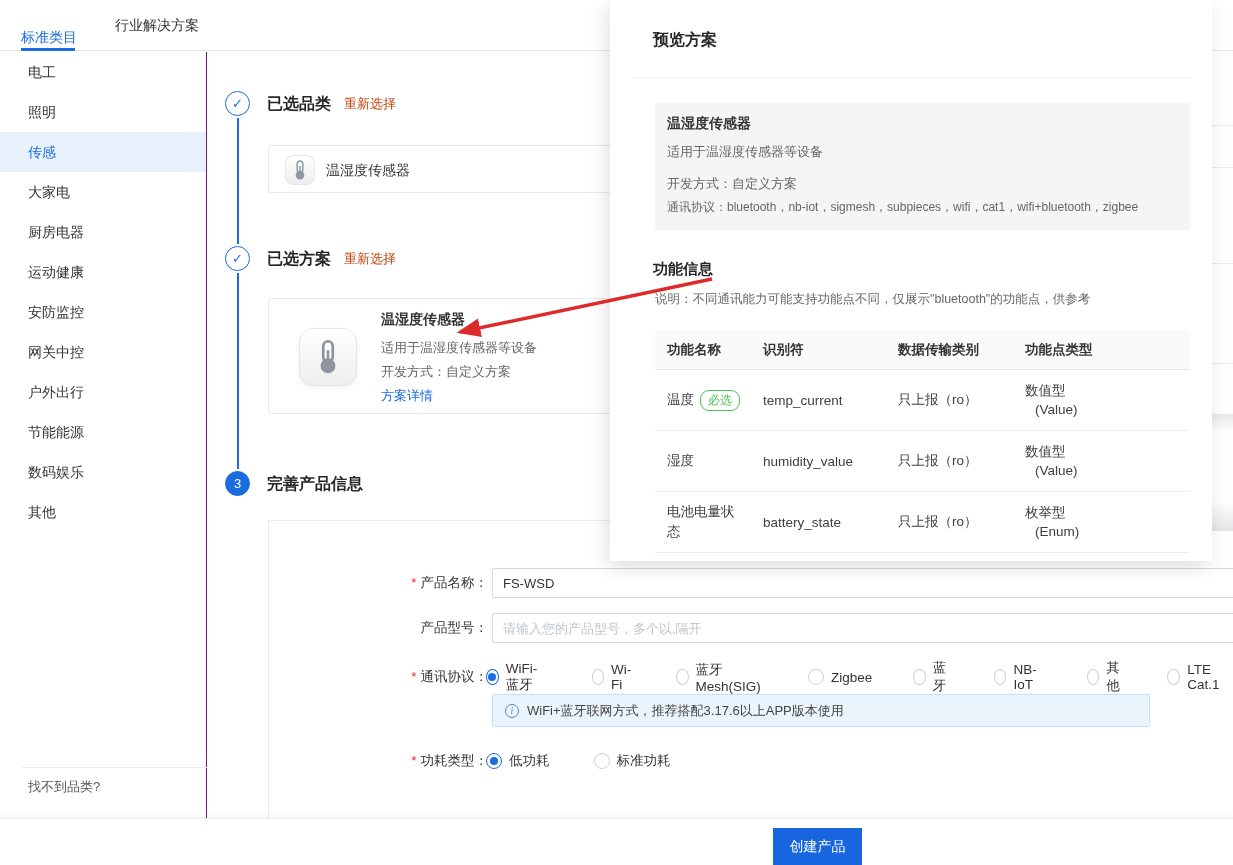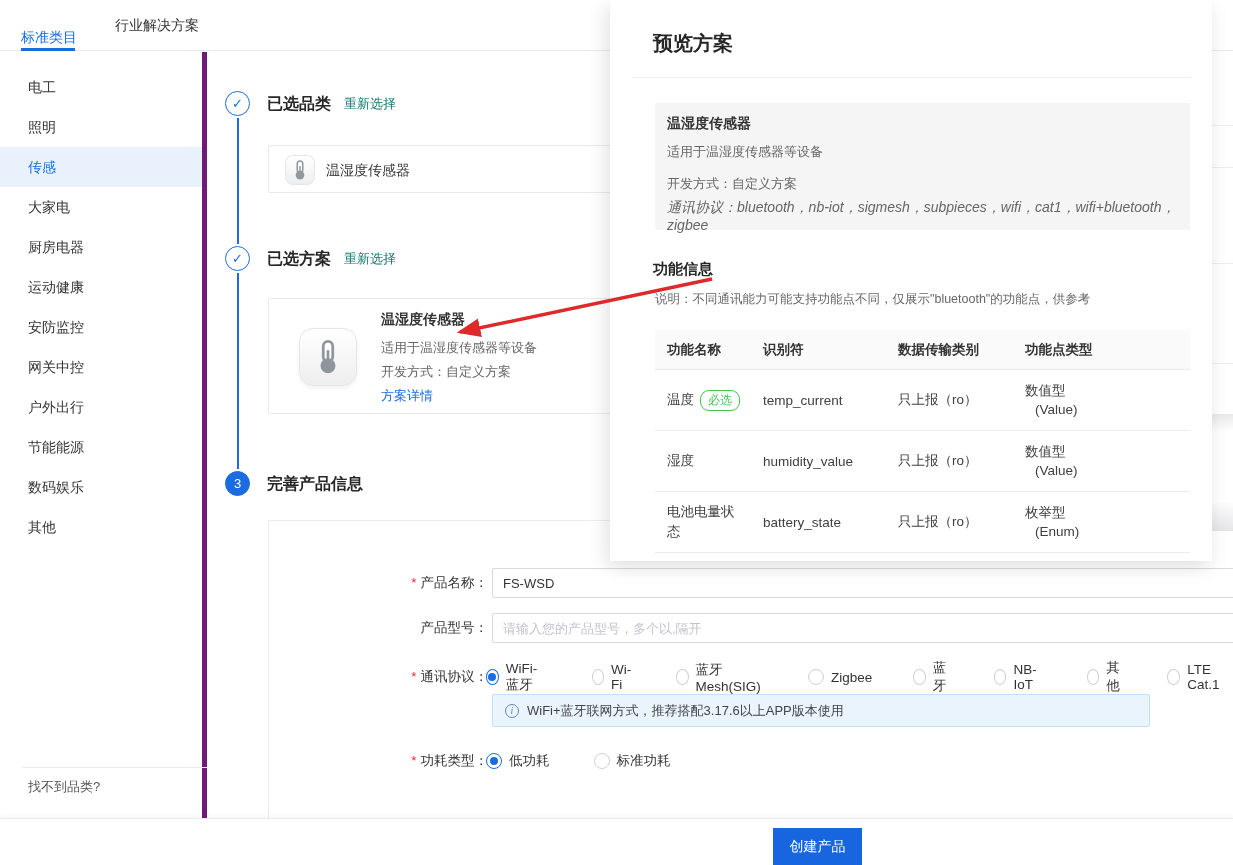--- a/index.html
+++ b/index.html
@@ -9,34 +9,34 @@
     font-family:"Liberation Sans","DejaVu Sans",sans-serif;
     color:#333; font-size:14px;
   }
   
   .tabbar { position:absolute; left:0; top:0; width:1233px; height:51px; background:#fff; border-bottom:1px solid #e8e8e8; z-index:2; }
   .tab { position:absolute; top:0; height:50px; line-height:50px; font-size:14px; cursor:pointer; }
   .tab-active { left:21px; color:#1a6ce0;margin-top:12px; }
   .tab-underline { position:absolute; left:21px; top:48px; width:54px; height:3px; background:#1a6ce0; }
   .tab-plain { left:115px; color:#333; }
   
-  .sidebar { position:absolute; left:0; top:52px; width:207px; height:766px; background:#fff; border-right:5px solid #701a75; z-index:2; padding-top:15px; }
+  .sidebar { position:absolute; left:0; top:52px; width:207px; height:766px; background:#fff; border-right:1px solid #701a75; z-index:2; padding-top:0; }
   .side-item { height:40px; line-height:40px; padding-left:28px; font-size:14px; color:#333; cursor:pointer; }
   .side-item.sel { background:#e9f2fc; color:#1a6ce0; }
   .side-divider { position:absolute; left:22px; top:715px; width:185px; height:1px; background:#ececec; }
   .side-notfound { position:absolute; left:28px; top:726px; font-size:13px; color:#555; cursor:pointer; }
   
   .vline { position:absolute; width:2px; background:#1a6ce0; left:237px; z-index:1; }
   .vline.s1 { top:118px; height:126px; }
   .vline.s2 { top:273px; height:196px; }
   .step-circle { position:absolute; width:25px; height:25px; border-radius:50%; display:flex; align-items:center; justify-content:center; z-index:1; background:#fff; }
   .step-done { border:1px solid #1a6ce0; color:#1a6ce0; font-size:13px; }
   .step-num { background:#1a6ce0; color:#fff; font-size:13px; border:1px solid #1a6ce0; }
   .step-title { position:absolute; font-size:16px; font-weight:bold; color:#262626; line-height:25px; z-index:1; }
-  .reselect { position:absolute; font-size:13px; color:#0f766e; line-height:18px; cursor:pointer; z-index:1; }
+  .reselect { position:absolute; font-size:13px; color:#c2410c; line-height:18px; cursor:pointer; z-index:1; }
   .card { position:absolute; border:1px solid #e9e9e9; border-radius:2px; background:#fff; z-index:1; }
   .icon-box { position:absolute; border:1px solid #e6e6e6; border-radius:8px; background:linear-gradient(180deg,#ffffff,#eeeeef); display:flex; align-items:center; justify-content:center; }
   .c2-name { position:absolute; left:112px; top:12px; font-size:14px; font-weight:bold; color:#333; }
   .c2-desc { position:absolute; left:112px; top:40px; font-size:13px; color:#666; }
   .c2-dev  { position:absolute; left:112px; top:64px; font-size:13px; color:#666; }
   .c2-link { position:absolute; left:112px; top:88px; font-size:13px; color:#1a6ce0; cursor:pointer; }
   
   .form-box { position:absolute; left:268px; top:520px; width:1000px; height:299px; border:1px solid #ececec; background:#fff; z-index:1; }
   .form-label { position:absolute; left:268px; width:220px; text-align:right; height:30px; line-height:30px; font-size:13.5px; color:#333; z-index:1; }
   .req { color:#f5222d; margin-right:4px; }
@@ -47,27 +47,27 @@
   .radio .ring { width:16px; height:16px; border-radius:50%; border:1px solid #d0d0d0; background:#fff; display:flex; align-items:center; justify-content:center; }
   .radio.sel .ring { border:1.5px solid #1a6ce0; }
   .radio .dot { width:8px; height:8px; border-radius:50%; background:transparent; }
   .radio.sel .dot { background:#1a6ce0; }
   .radio .rlabel { margin-left:7px; font-size:13.5px; color:#333; }
   .hint-box { position:absolute; left:492px; top:694px; width:658px; height:33px; background:#eaf4fd; border:1px solid #c3e0fa; border-radius:2px; display:flex; align-items:center; padding:0 12px; gap:8px; z-index:1; }
   .info-ic { width:14px; height:14px; border:1px solid #5c87b8; border-radius:50%; color:#5c87b8; font-size:10px; line-height:12px; text-align:center; flex:0 0 auto; font-style:italic; font-family:"Liberation Serif","DejaVu Serif",serif; }
   .hint-text { font-size:13px; color:#444; }
   
   .panel { position:absolute; left:610px; top:0; width:602px; height:561px; background:#fff; z-index:20; box-shadow:0 8px 18px rgba(0,0,0,.08), -8px 4px 18px rgba(0,0,0,.05); }
-  .panel-title { position:absolute; left:43px; top:30px; font-size:20px; font-weight:bold; color:#262626; }
+  .panel-title { position:absolute; left:43px; top:30px; font-size:16px; font-weight:bold; color:#262626; }
   .panel-divider { position:absolute; left:22px; top:77px; width:558px; height:1px; background:#eee; }
   .summary { position:absolute; left:45px; top:103px; width:535px; height:127px; background:#f5f5f6; border-radius:2px; }
   .sum-name { position:absolute; left:12px; top:12px; font-size:14px; font-weight:bold; color:#333; }
   .sum-desc { position:absolute; left:12px; top:40px; font-size:13px; color:#666; }
   .sum-dev  { position:absolute; left:12px; top:72px; font-size:13px; color:#666; }
-  .sum-proto{ position:absolute; left:12px; top:96px; font-size:14px; color:#666;font-style:italic; }
+  .sum-proto{ position:absolute; left:12px; top:96px; font-size:12px; color:#666; }
   .feat-title { position:absolute; left:43px; top:260px; font-size:15px; font-weight:bold; color:#262626; }
   .feat-note  { position:absolute; left:45px; top:291px; font-size:12.5px; color:#666; }
   .ftable { position:absolute; left:45px; top:330px; width:535px; font-size:13.5px; }
   .frow { display:grid; grid-template-columns:96px 135px 127px 177px; align-items:center; border-bottom:1px solid #ececec; }
   .frow.head { background:#fafafa; height:40px; font-weight:bold; color:#333; border-bottom:1px solid #e9e9e9; }
   .frow.body { min-height:61px; color:#404040; }
   .fcell { padding-left:12px; }
   .name-wrap { display:inline-block; max-width:72px; line-height:20px; vertical-align:middle; }
   .badge { display:inline-block; margin-left:6px; padding:1px 7px; border:1px solid #49c257; color:#49c257; border-radius:9px; font-size:12px; background:#fff; vertical-align:middle; }
   .tline2 { margin-left:10px; }

